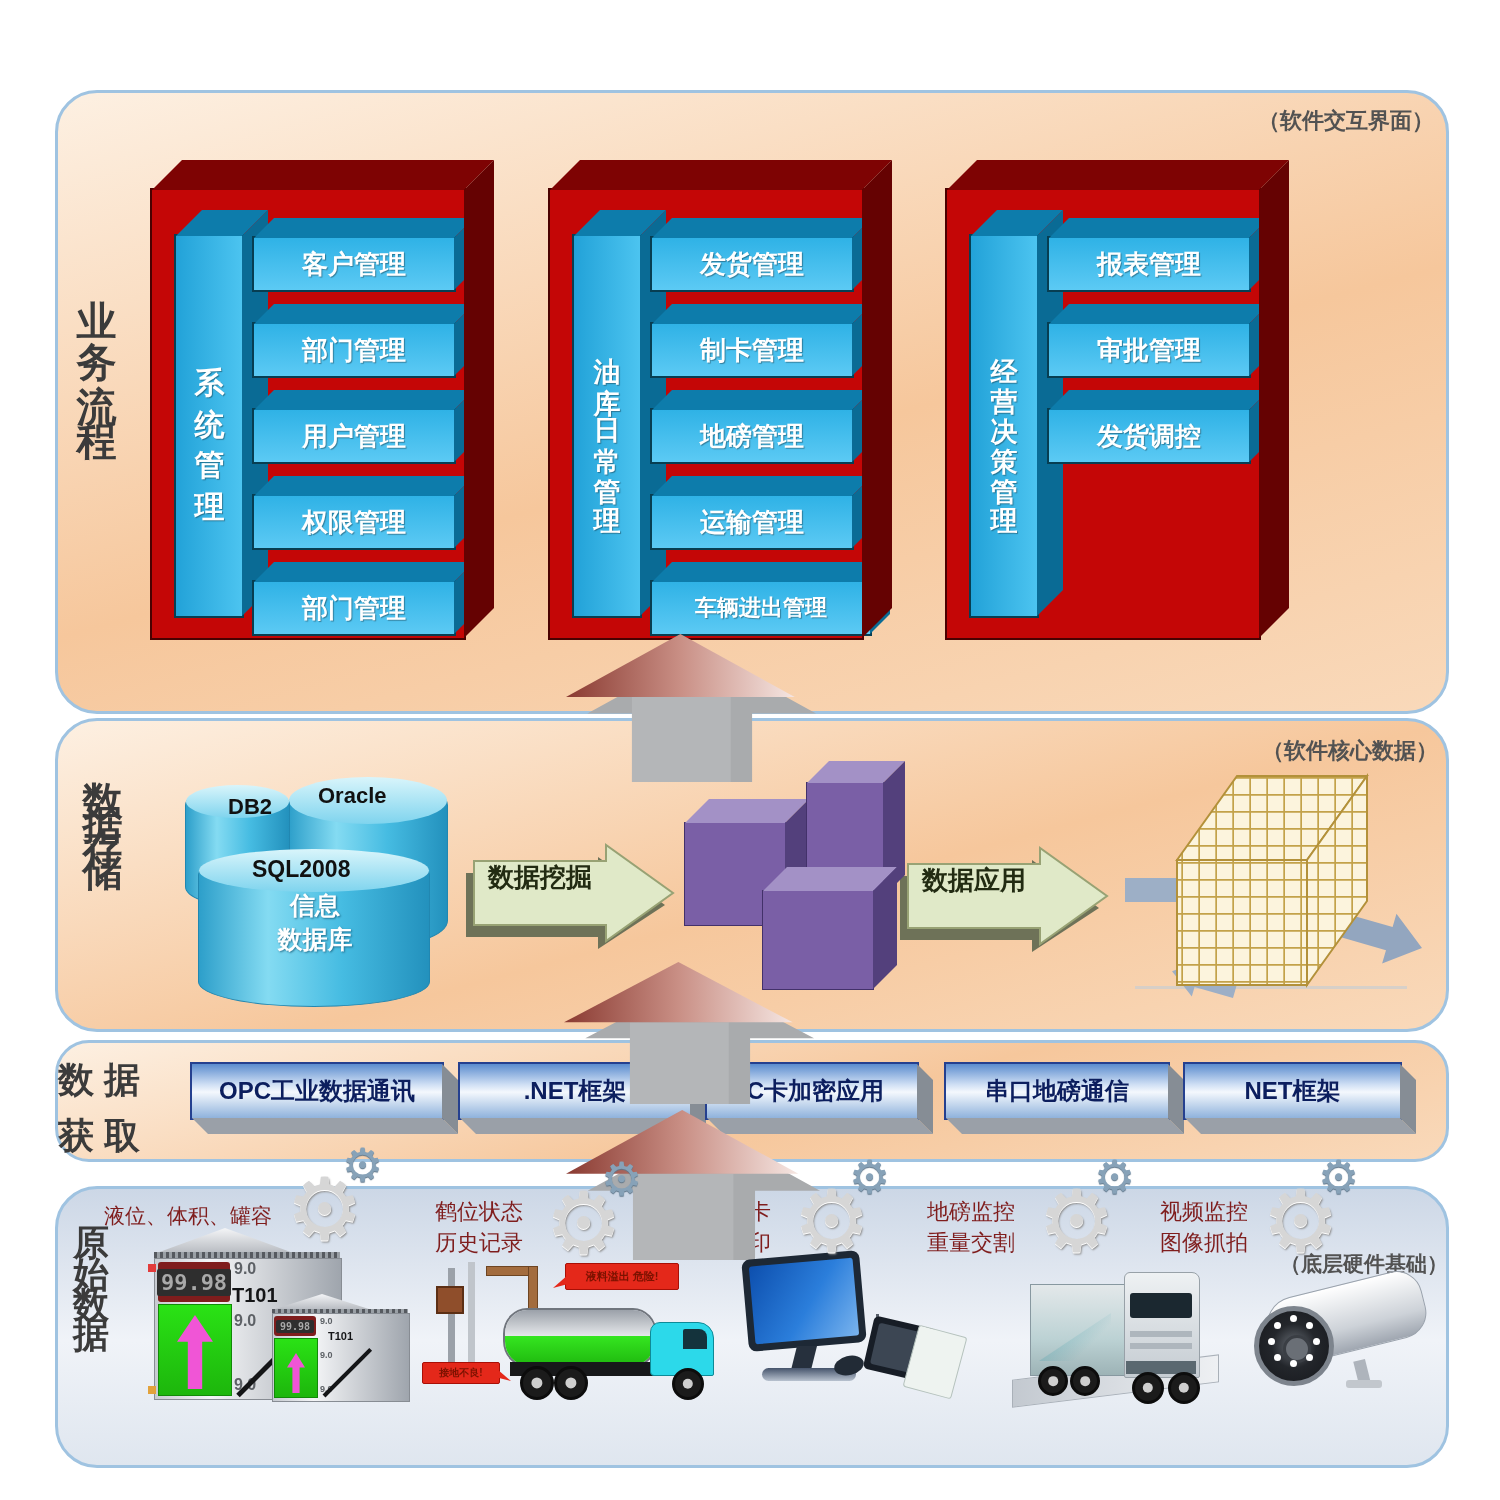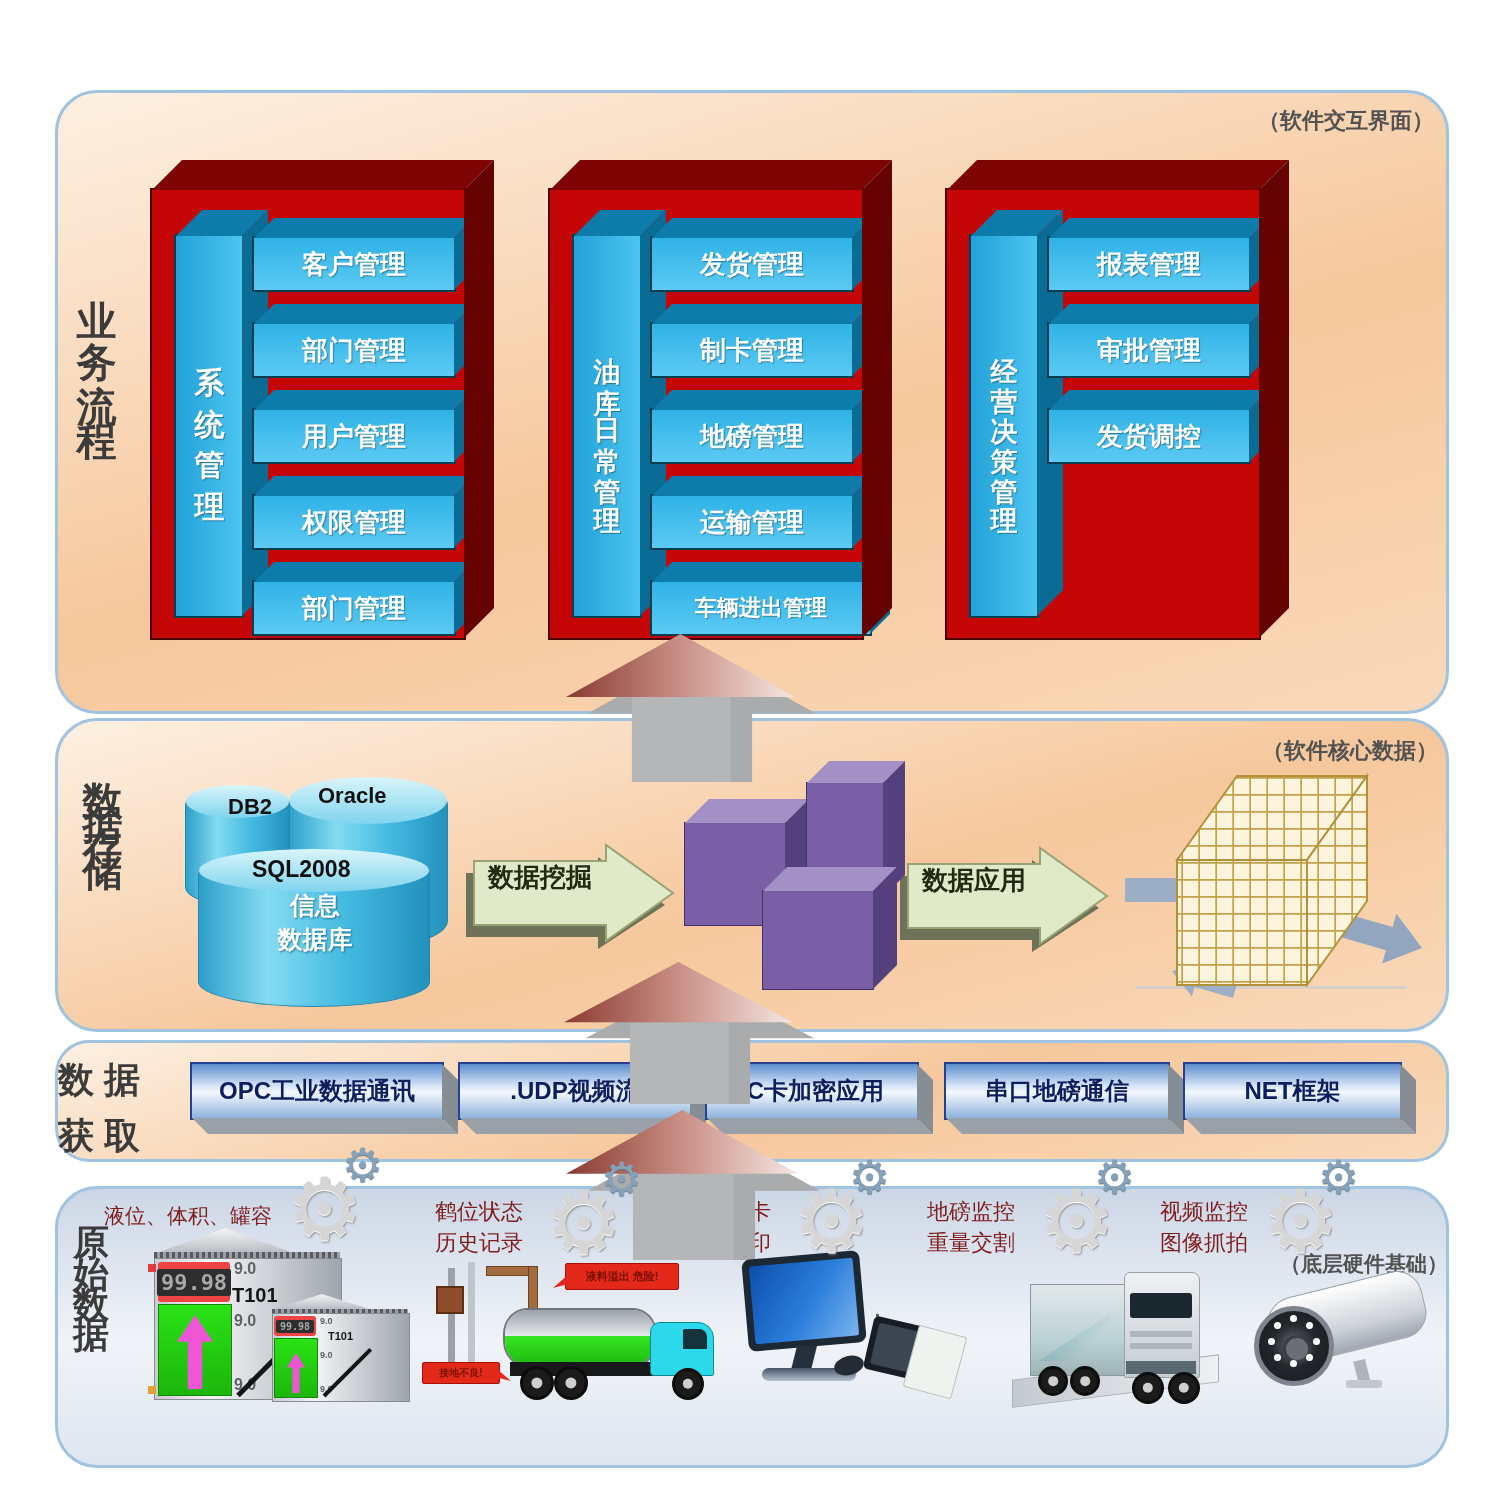--- a/index.html
+++ b/index.html
@@ -57,21 +57,21 @@
          text-shadow:0 1px 0 #ffffff,1px 2px 2px #8f8f8f;}
   .g-sm{position:absolute;left:56px;top:-12px;font-size:46px;line-height:1;color:#87a2b8;
         text-shadow:0 1px 1px #5f7689;}
   .bigarrow{position:absolute;z-index:6;}
   
   .roof{position:absolute;background:linear-gradient(180deg,#f4f5f7,#b5b9bf);
         clip-path:polygon(50% 0,100% 100%,0 100%);}
   .roofband{position:absolute;background:repeating-linear-gradient(90deg,#565a60 0 3px,#9aa0a6 3px 6px);}
   .tbody{position:absolute;background:linear-gradient(90deg,#c7cbd1,#f4f5f7 30%,#9fa5ad);
          border:1px solid #878c93;}
-  .disp{position:absolute;background:#ef4444;border-radius:3px;display:flex;align-items:center;justify-content:center;}
+  .disp{position:absolute;background:#7f1d1d;border-radius:3px;display:flex;align-items:center;justify-content:center;}
   .disp span{background:#2e2e2e;color:#a9a9a9;font-family:"DejaVu Sans Mono",monospace;
              font-weight:bold;padding:1px 4px;border-radius:2px;}
   .greenpanel{position:absolute;background:linear-gradient(180deg,#2ae215,#1db60c);
               border:1px solid #128a08;display:flex;align-items:flex-end;justify-content:center;}
   .uparrow{background:#f055d6;clip-path:polygon(50% 0,100% 36%,70% 36%,70% 100%,30% 100%,30% 36%,0 36%);}
   .tick{position:absolute;font-weight:bold;color:#5d6166;}
   .ttag{position:absolute;font-weight:bold;color:#141517;}
   .ladder{position:absolute;background:#141517;transform-origin:0 50%;transform:rotate(-45deg);}
   .marker{position:absolute;width:8px;height:8px;}
   
@@ -201,21 +201,21 @@
   </g>
   <polygon points="62,100 122,16 252,16 192,100" fill="url(#goldpat)" stroke="#b3913a" stroke-width="2"></polygon>
   <polygon points="192,100 252,16 252,141 192,225" fill="url(#goldpat)" stroke="#b3913a" stroke-width="2"></polygon>
   <rect x="62" y="100" width="130" height="125" fill="url(#goldpat)" stroke="#b3913a" stroke-width="2"></rect>
 </svg>
 
 <div class="bar3 box3d down" style="left:190px;width:250px">
     <span>OPC工业数据通讯</span>
   </div>
 <div class="bar3 box3d down" style="left:458px;width:230px">
-    <span>.UDP视频流</span>
+    <span>.NET框架</span>
   </div>
 <div class="bar3 box3d down" style="left:705px;width:210px">
     <span>IC卡加密应用</span>
   </div>
 <div class="bar3 box3d down" style="left:944px;width:222px">
     <span>串口地磅通信</span>
   </div>
 <div class="bar3 box3d down" style="left:1183px;width:215px">
     <span>NET框架</span>
   </div>

